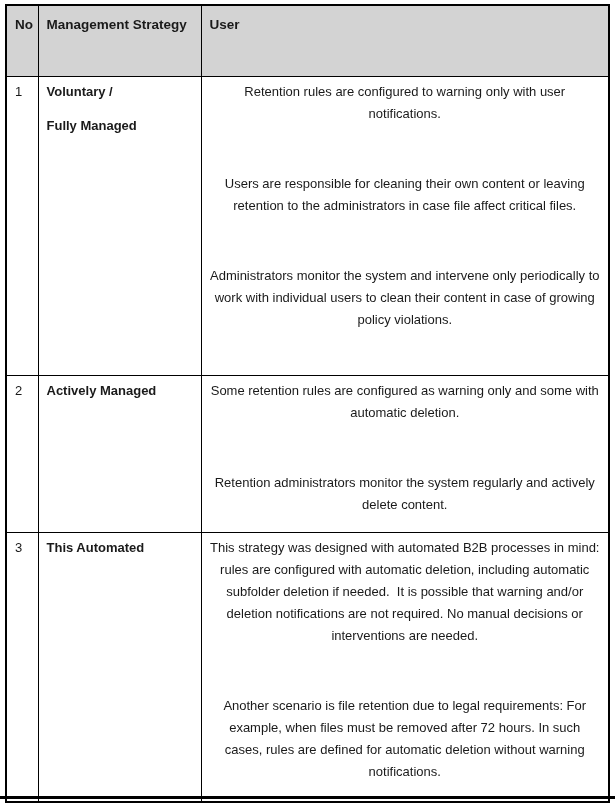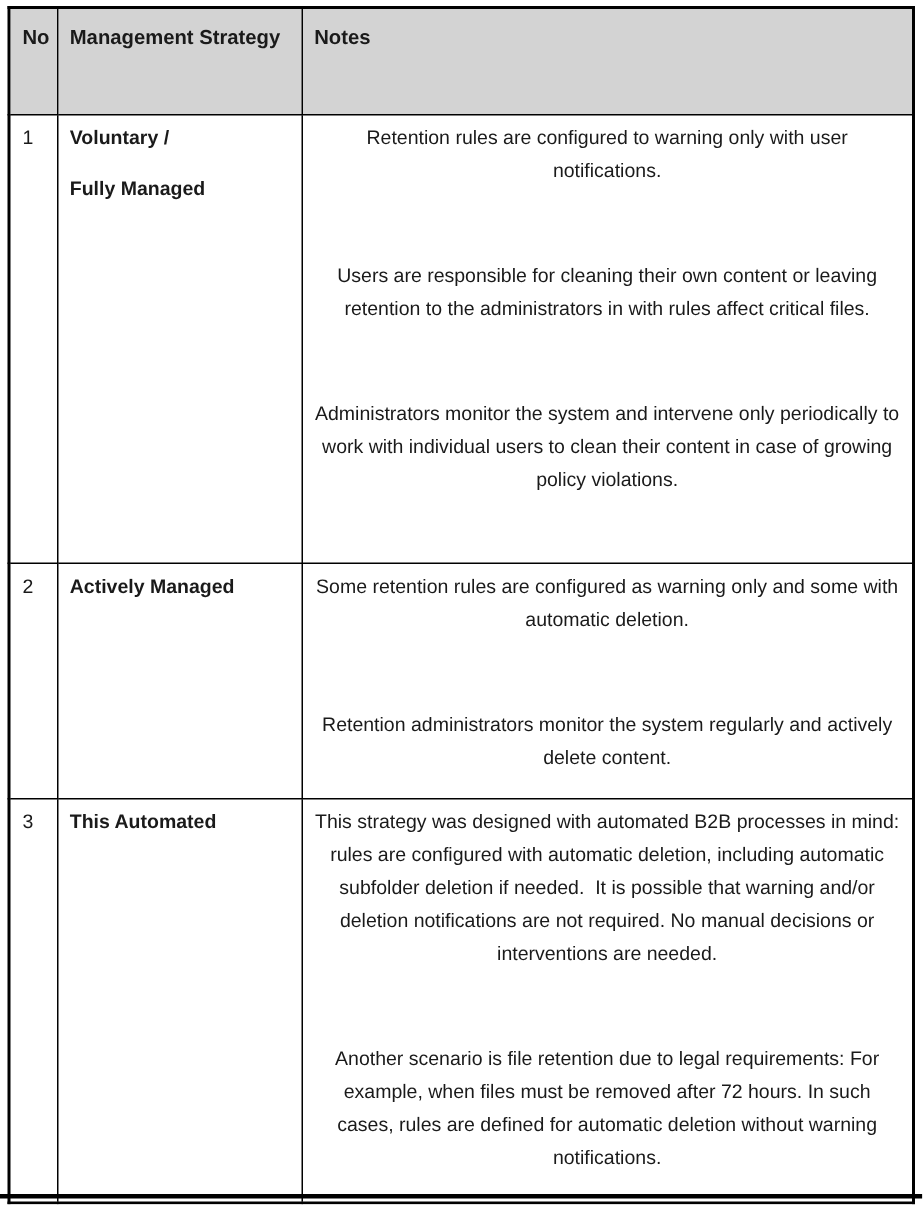--- a/index.html
+++ b/index.html
@@ -80,33 +80,33 @@
   <table class="mgmt">
     <colgroup>
       <col class="c-no">
       <col class="c-strategy">
       <col class="c-notes">
     </colgroup>
     <thead>
       <tr class="header-row">
         <th>No</th>
         <th>Management Strategy</th>
-        <th>Notes</th>
+        <th>User</th>
       </tr>
     </thead>
     <tbody>
       <tr class="row-1">
         <td class="no-cell">1</td>
         <td class="strategy-cell">
           <p>Voluntary /</p>
           <p>Fully Managed</p>
         </td>
         <td class="notes-cell">
           <p>Retention rules are configured to warning only with user notifications.</p>
-          <p>Users are responsible for cleaning their own content or leaving retention to the administrators in with rules affect critical files.</p>
+          <p>Users are responsible for cleaning their own content or leaving retention to the administrators in case file affect critical files.</p>
           <p>Administrators monitor the system and intervene only periodically to work with individual users to clean their content in case of growing policy violations.</p>
         </td>
       </tr>
       <tr class="row-2">
         <td class="no-cell">2</td>
         <td class="strategy-cell">
           <p>Actively Managed</p>
         </td>
         <td class="notes-cell">
           <p>Some retention rules are configured as warning only and some with automatic deletion.</p>

